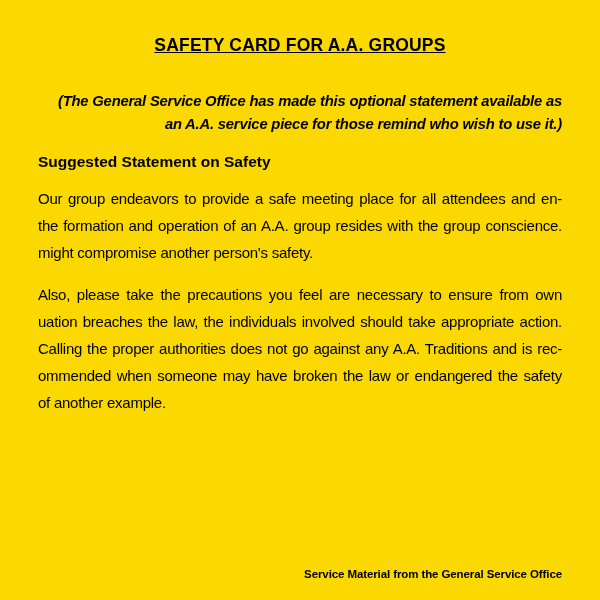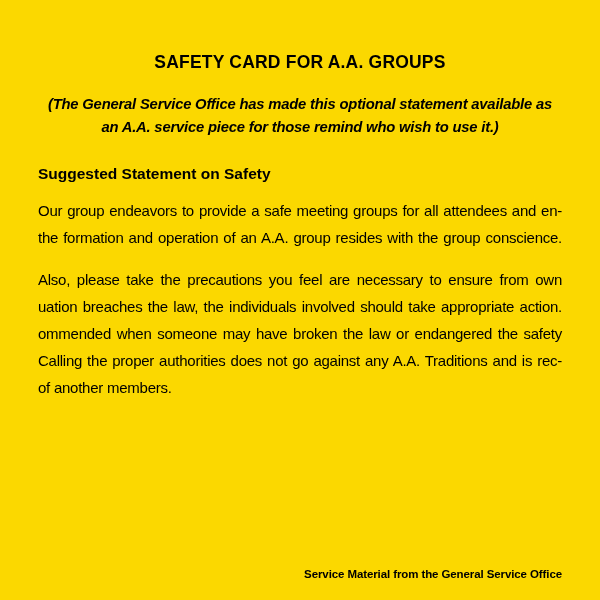--- a/index.html
+++ b/index.html
@@ -18,33 +18,34 @@
     inset: 0;
     padding: 36px 38px 0 38px;
     box-sizing: border-box;
   }
   .card-title {
     text-align: center;
     font-weight: bold;
     font-size: 17.5px;
     letter-spacing: 0.2px;
     line-height: 18px;
-    margin: 17px;
+    margin: 0;
+    text-decoration: underline;
   }
   .subtitle {
-    margin-top: 22px;
-    text-align: center;
+    margin-top: 36px;
+    text-align: right;
     font-weight: bold;
     font-style: italic;
     font-size: 14.8px;
     line-height: 23px;
     letter-spacing: -0.2px;
   }
   .section-heading {
-    margin-top: 27px;
+    margin-top: 18px;
     font-weight: bold;
     font-size: 15.5px;
     line-height: 16px;
   }
   .paragraph {
     margin-top: 15px;
     font-size: 15px;
     line-height: 27px;
     letter-spacing: -0.25px;
   }
@@ -72,27 +73,28 @@
   <h1 class="card-title">SAFETY CARD FOR A.A. GROUPS</h1>
 
   <div class="subtitle">
     <div>(The General Service Office has made this optional statement available as</div>
     <div>an A.A. service piece for those remind who wish to use it.)</div>
   </div>
 
   <div class="section-heading">Suggested Statement on Safety</div>
 
   <div class="paragraph">
-    <div class="para-line">Our group endeavors to provide a safe meeting groups for all attendees and en-</div>
+    <div class="para-line">Our group endeavors to provide a safe meeting place for all attendees and en-</div>
     <div class="para-line">the formation and operation of an A.A. group resides with the group conscience.</div>
+    <div class="para-line last">might compromise another person's safety.</div>
   </div>
 
   <div class="paragraph">
     <div class="para-line">Also, please take the precautions you feel are necessary to ensure from own</div>
     <div class="para-line">uation breaches the law, the individuals involved should take appropriate action.</div>
+    <div class="para-line">Calling the proper authorities does not go against any A.A. Traditions and is rec-</div>
     <div class="para-line">ommended when someone may have broken the law or endangered the safety</div>
-    <div class="para-line">Calling the proper authorities does not go against any A.A. Traditions and is rec-</div>
-    <div class="para-line last">of another members.</div>
+    <div class="para-line last">of another example.</div>
   </div>
 
   <div class="footer-credit">Service Material from the General Service Office</div>
 
 </div>
 
 </body></html>

